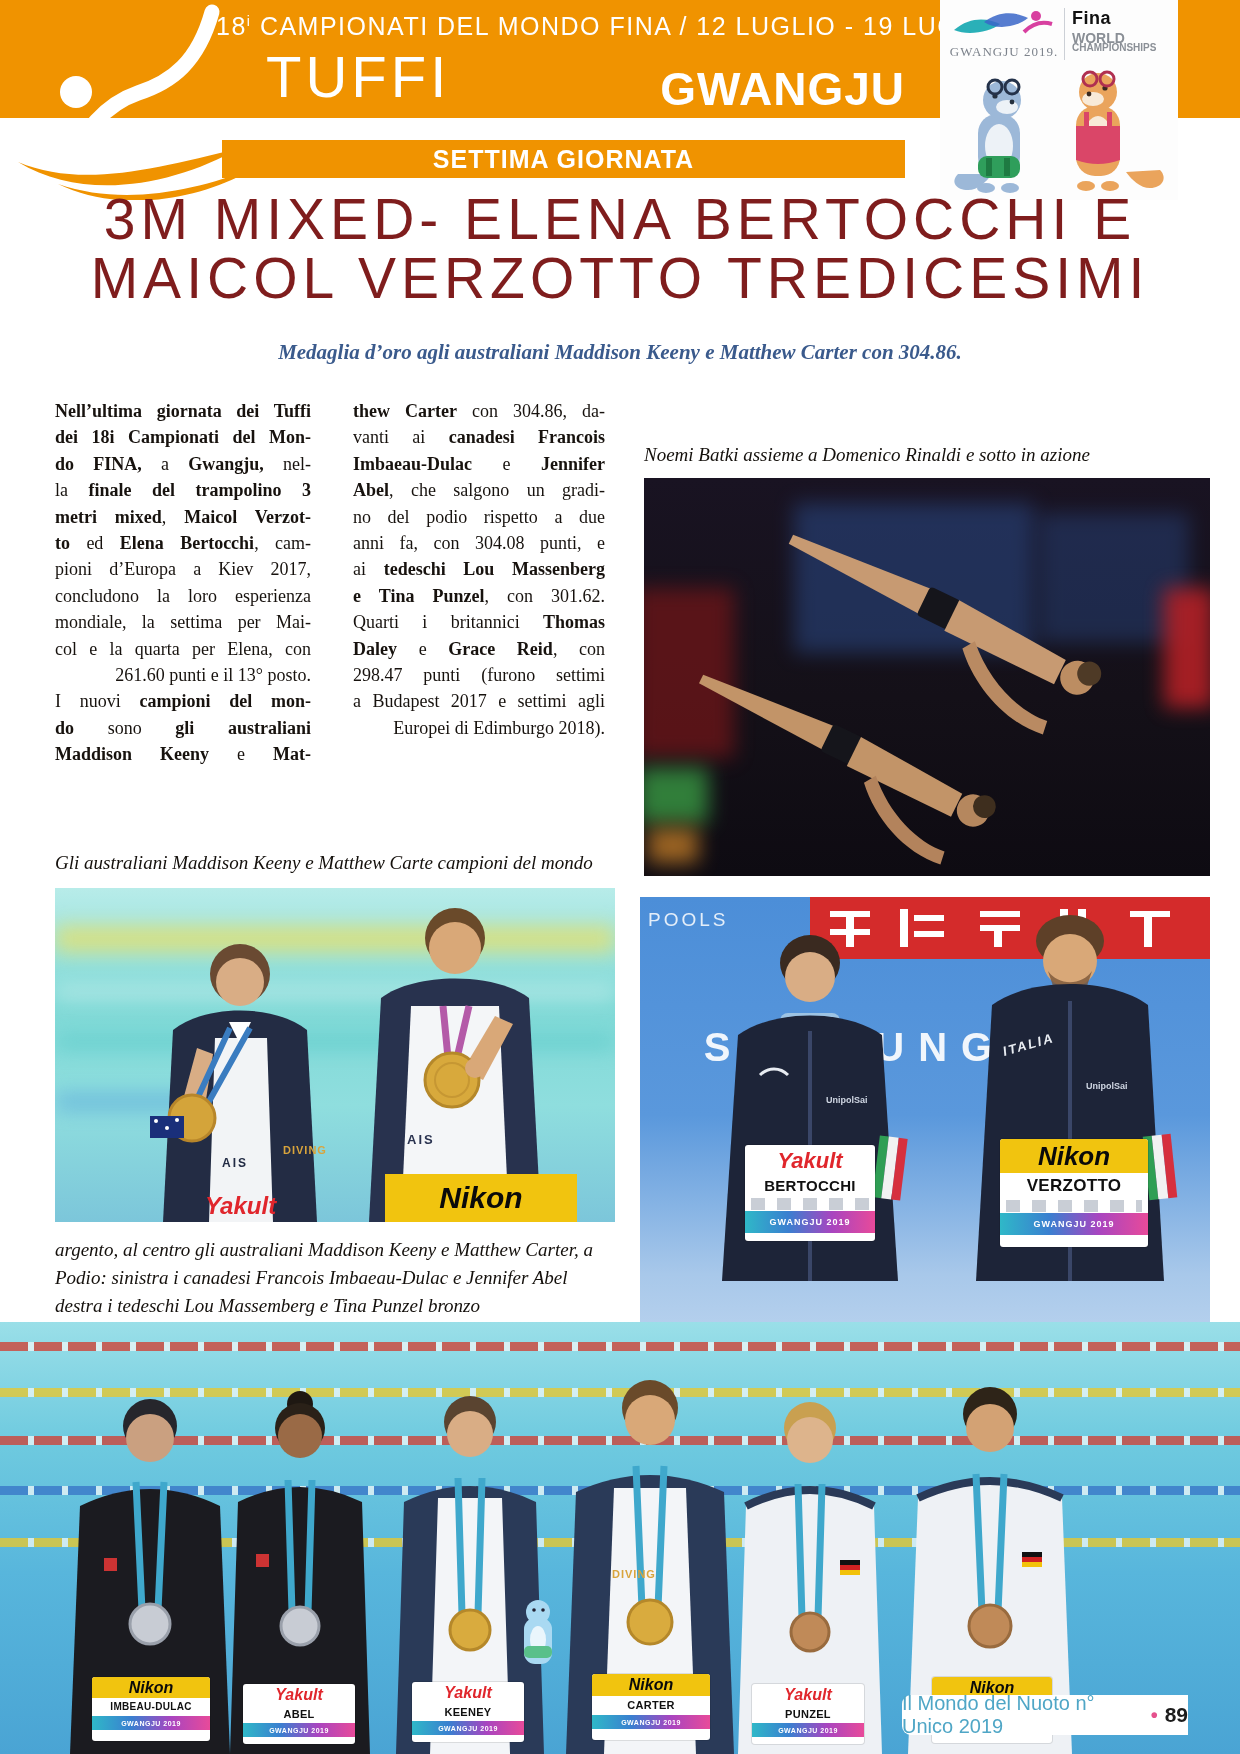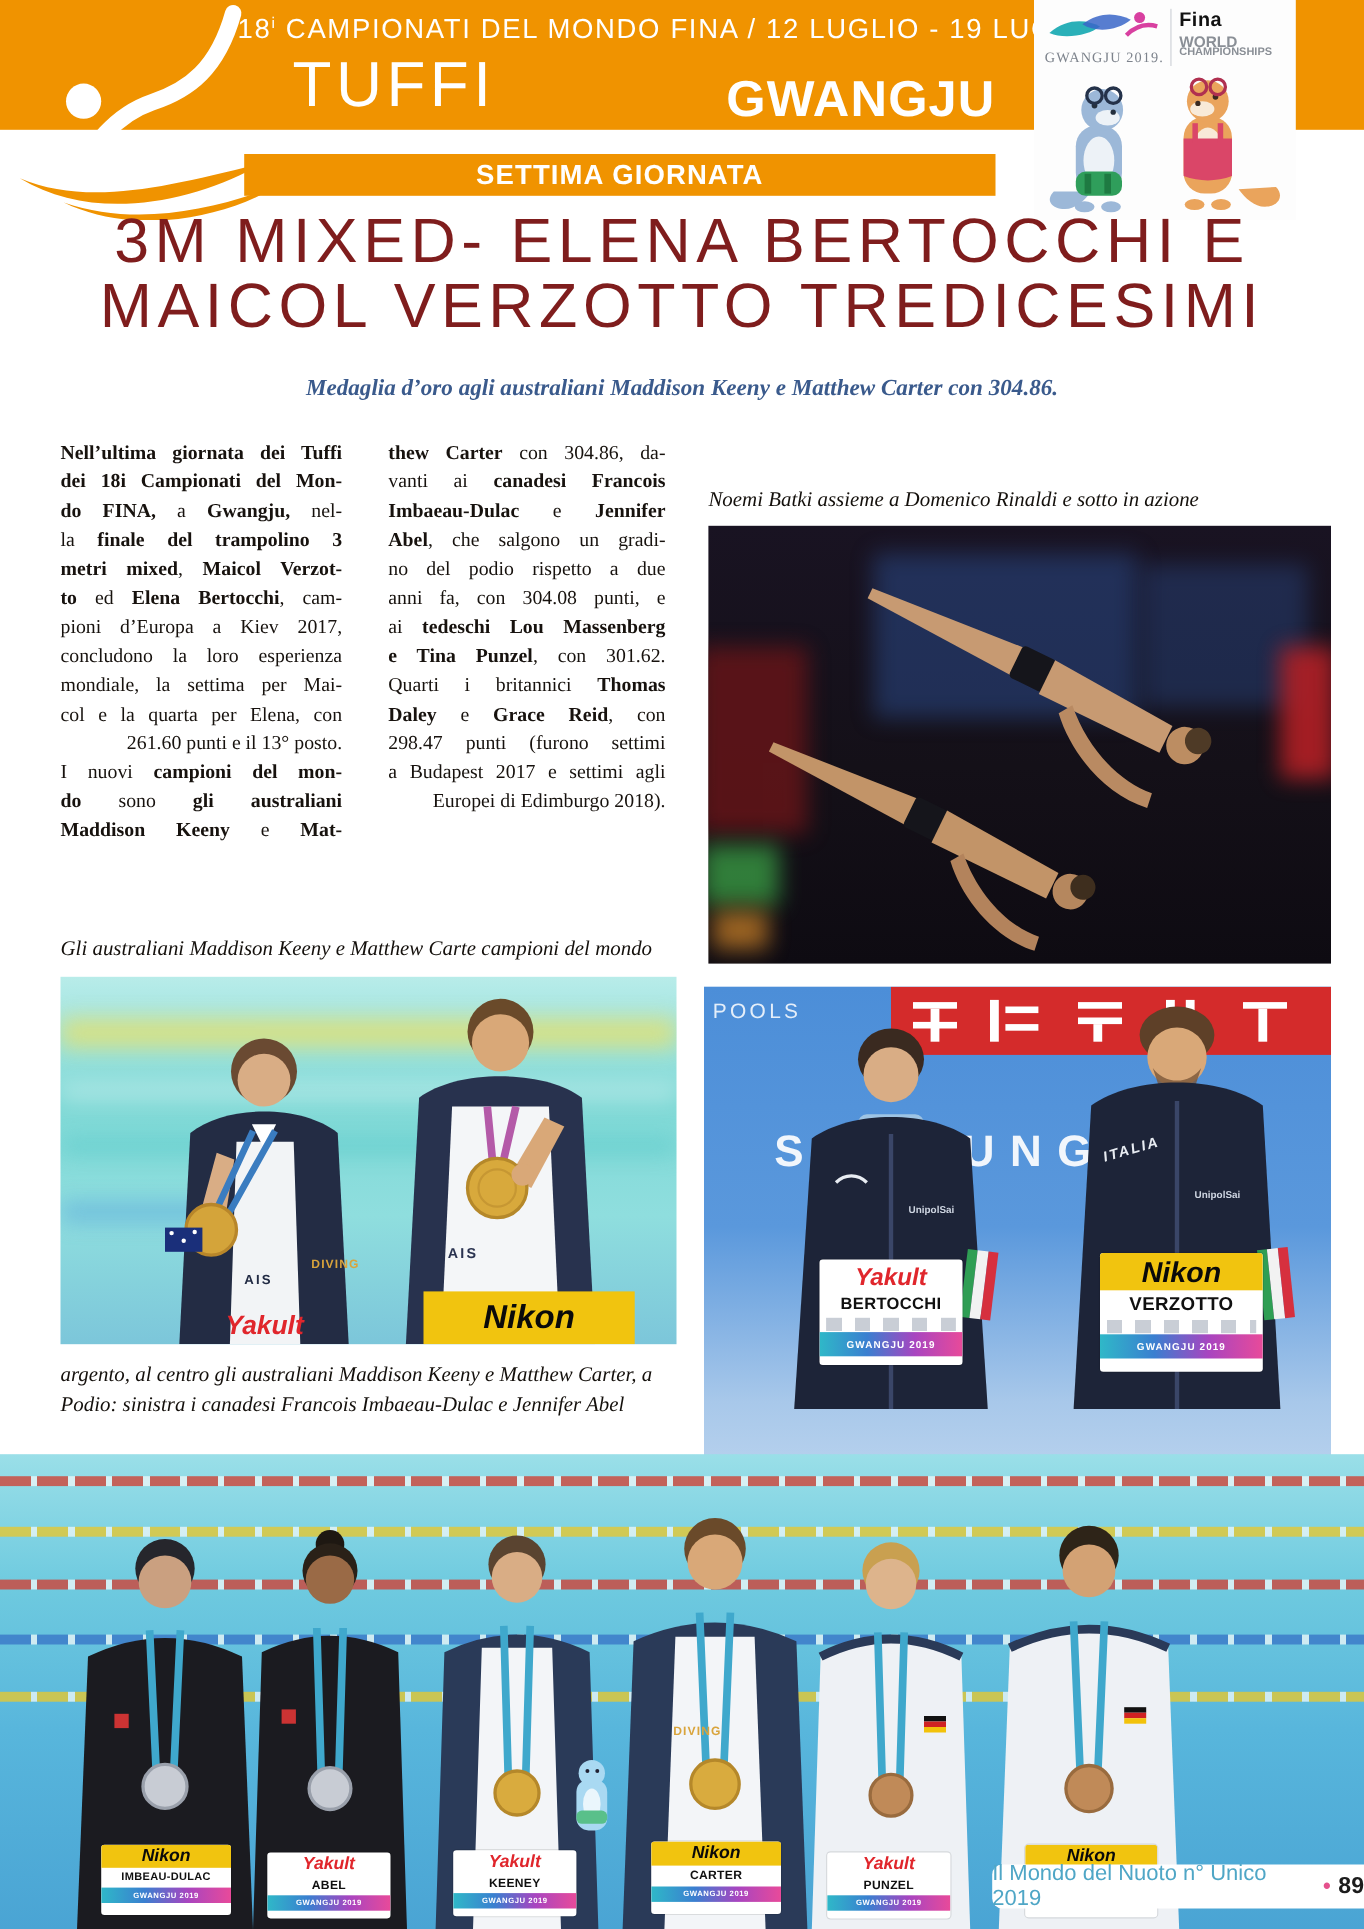--- a/index.html
+++ b/index.html
@@ -74,21 +74,21 @@
   .bib .logos{height:12px;background:repeating-linear-gradient(90deg,#c9ced6 0 14px,#fff 14px 26px);margin:1px 6px;}
   .itaflag{display:flex;}
   .itaflag div{flex:1;height:100%;}
 
   
   .photo-d{left:0;top:1322px;width:1240px;height:432px;
            background:linear-gradient(180deg,#9adfe8 0%,#6ecadf 28%,#58b6dc 58%,#4aa4d4 100%);}
   .rope{left:0;width:1240px;height:9px;opacity:.8;filter:blur(.5px);}
 
   
-  .footer-box{left:902px;top:1695px;width:338px;height:40px;background:#fff;
+  .footer-box{left:902px;top:1695px;width:286px;height:40px;background:#fff;
               border-radius:9px 0 0 9px;display:flex;align-items:center;justify-content:center;
               font-family:"Liberation Sans",sans-serif;z-index:5;}
   .footer-mag{color:#4FA6C6;font-size:20px;font-weight:400;}
   .footer-dot{color:#E5518D;font-size:20px;margin:0 7px;font-weight:700;}
   .footer-pg{color:#1c1c1c;font-size:21px;font-weight:800;}
 </style>
 </head>
 <body>
 
 <div class="page">
@@ -324,20 +324,21 @@
       <div class="sp-nikon" style="font-size:26px;line-height:34px">Nikon</div>
       <div class="name" style="font-size:17px;line-height:26px">VERZOTTO</div>
       <div class="logos"></div>
       <div class="bar" style="height:22px;font-size:9px;letter-spacing:1px">GWANGJU 2019</div>
     </div>
   </div>
 
   <div class="abs caption caption-podium" style="left:55px;top:1236px;width:580px">
     <div>argento, al centro gli australiani Maddison Keeny e Matthew Carter, a</div>
     <div>Podio: sinistra i canadesi Francois Imbaeau-Dulac e Jennifer Abel</div>
+    <div>destra i tedeschi Lou Massemberg e Tina Punzel bronzo</div>
   </div>
 
   <div class="abs photo photo-d">
     <div class="abs rope" style="top:20px;background:repeating-linear-gradient(90deg,#D04438 0 28px,#EAF6F8 28px 34px)"></div>
     <div class="abs rope" style="top:66px;background:repeating-linear-gradient(90deg,#E6C832 0 28px,#EAF6F8 28px 34px)"></div>
     <div class="abs rope" style="top:114px;background:repeating-linear-gradient(90deg,#D04438 0 28px,#EAF6F8 28px 34px)"></div>
     <div class="abs rope" style="top:164px;background:repeating-linear-gradient(90deg,#3A78C8 0 28px,#EAF6F8 28px 34px)"></div>
     <div class="abs rope" style="top:216px;background:repeating-linear-gradient(90deg,#E6C832 0 28px,#EAF6F8 28px 34px)"></div>
     <svg class="abs" style="left:0;top:0" width="1240" height="432" viewBox="0 0 1240 432">
 

